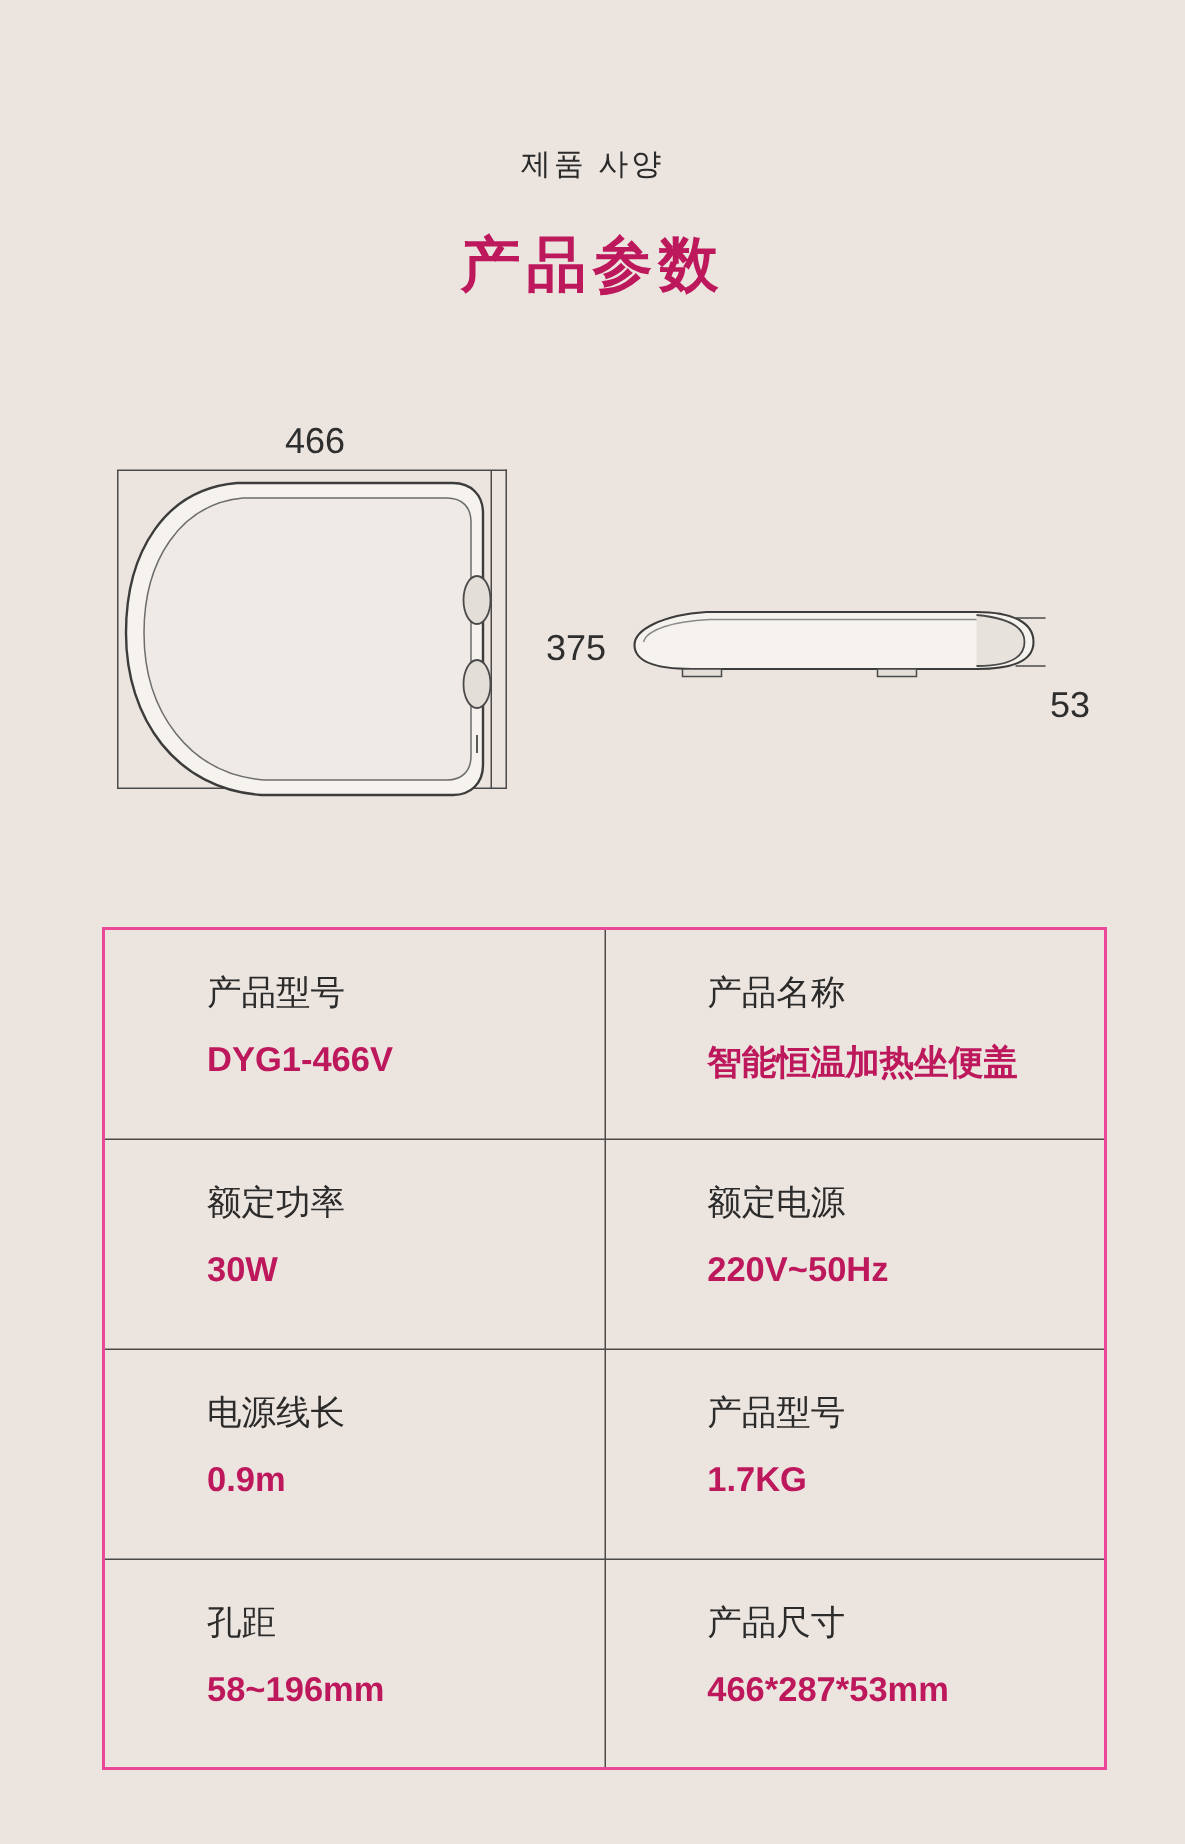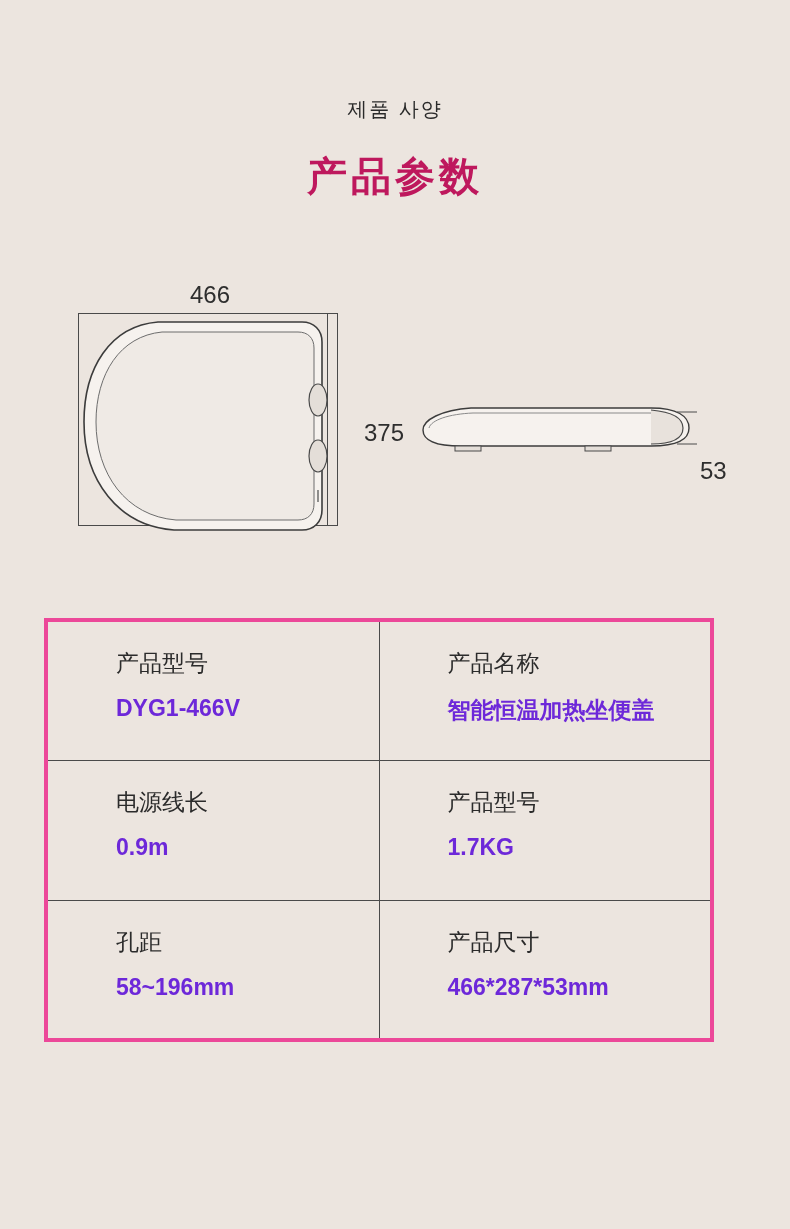--- a/index.html
+++ b/index.html
@@ -83,43 +83,43 @@
   
   .sideview-svg {
     position: absolute;
     left: 415px;
     top: 130px;
   }
 
   
   .spec-table {
     position: absolute;
-    left: 44px;
+    left: 68px;
     top: 618px;
     width: 670px;
-    border: 4px solid #ec4899;
+    border: 2px solid #ec4899;
     border-collapse: collapse;
   }
   .spec-table td {
     border: 1px solid #4a4a4a;
     width: 50%;
     padding: 26px 0 26px 68px;
     vertical-align: top;
     box-sizing: border-box;
     height: 140px;
   }
   .cell-label {
     font-size: 23px;
     color: #2b2b2b;
     margin-bottom: 16px;
     font-weight: 400;
   }
   .cell-value {
     font-size: 23px;
-    color: #6d28d9;
+    color: #be185d;
     font-weight: bold;
   }
 </style>
 </head>
 <body>
 
 <div class="page">
 
   <div class="header">
     <div class="subtitle">제품 사양</div>
@@ -166,20 +166,30 @@
           <div class="cell-label">产品型号</div>
           <div class="cell-value">DYG1-466V</div>
         </td>
         <td>
           <div class="cell-label">产品名称</div>
           <div class="cell-value">智能恒温加热坐便盖</div>
         </td>
       </tr>
       <tr>
         <td>
+          <div class="cell-label">额定功率</div>
+          <div class="cell-value">30W</div>
+        </td>
+        <td>
+          <div class="cell-label">额定电源</div>
+          <div class="cell-value">220V~50Hz</div>
+        </td>
+      </tr>
+      <tr>
+        <td>
           <div class="cell-label">电源线长</div>
           <div class="cell-value">0.9m</div>
         </td>
         <td>
           <div class="cell-label">产品型号</div>
           <div class="cell-value">1.7KG</div>
         </td>
       </tr>
       <tr>
         <td>

